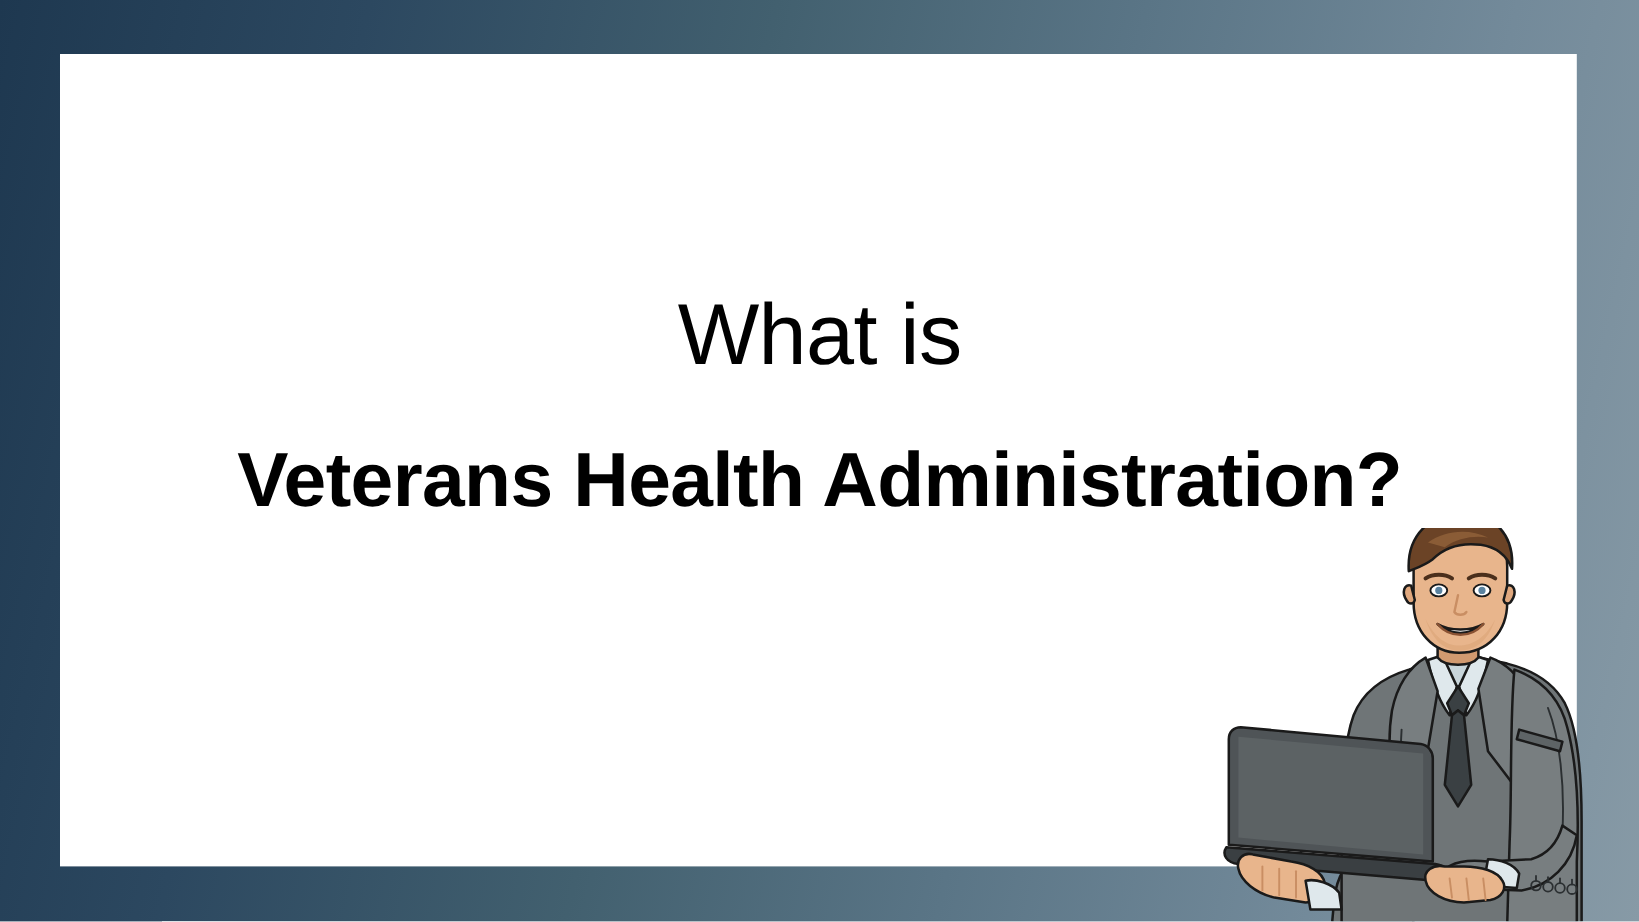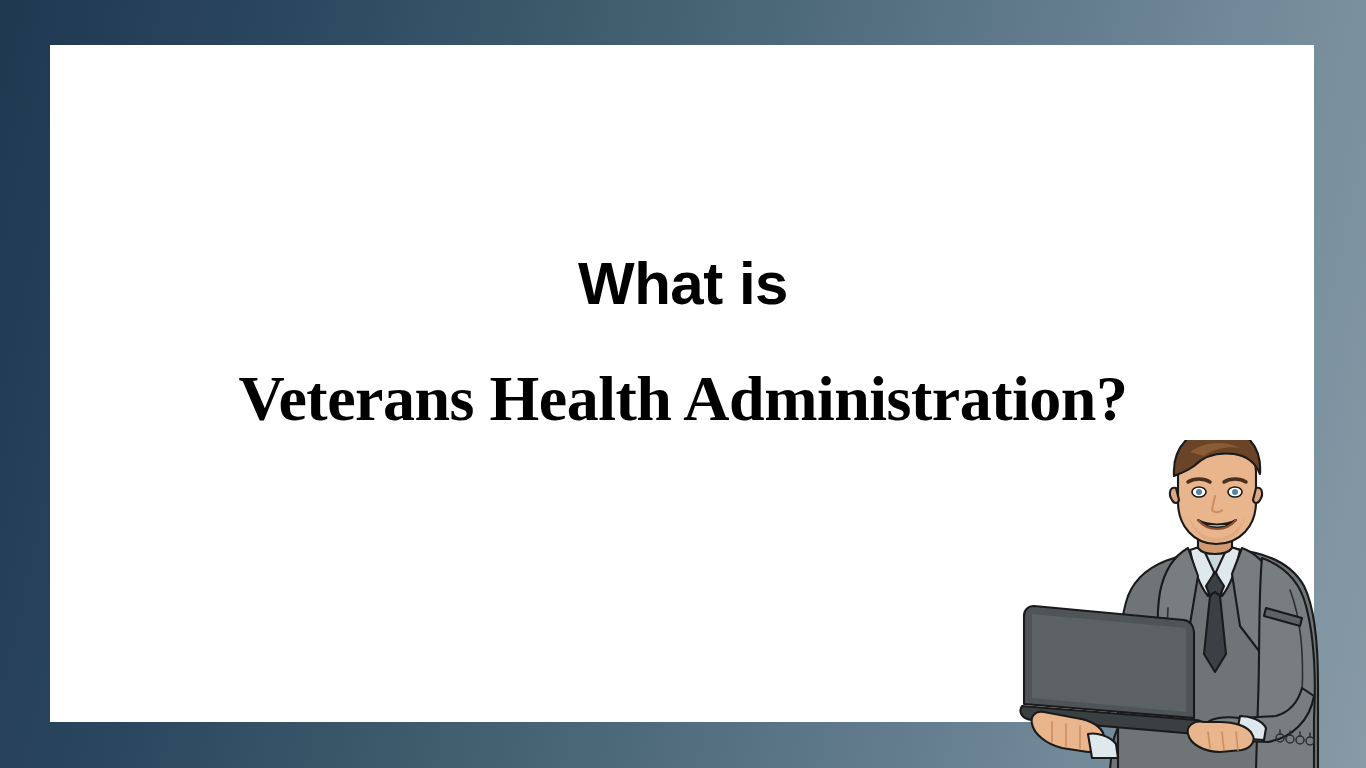--- a/index.html
+++ b/index.html
@@ -43,31 +43,31 @@
     left: 0;
     right: 0;
     top: 243px;
     text-align: center;
     z-index: 2;
     pointer-events: none;
   }
 
   .title-line-1 {
     font-family: "Liberation Sans", sans-serif;
-    font-weight: bold;
-    font-size: 60px;
+    font-weight: normal;
+    font-size: 72px;
     line-height: 1.0;
     color: #000000;
     letter-spacing: -0.5px;
-    margin: 11px;
+    margin: 0;
     padding: 0;
   }
 
   .title-line-2 {
-    font-family: Liberation Serif, serif;
+    font-family: Liberation Sans, sans-serif;
     font-weight: bold;
     font-size: 64px;
     line-height: 1.0;
     color: #000000;
     letter-spacing: -0.5px;
     margin: 0;
     padding: 0;
     margin-top: 53px;
   }
 

